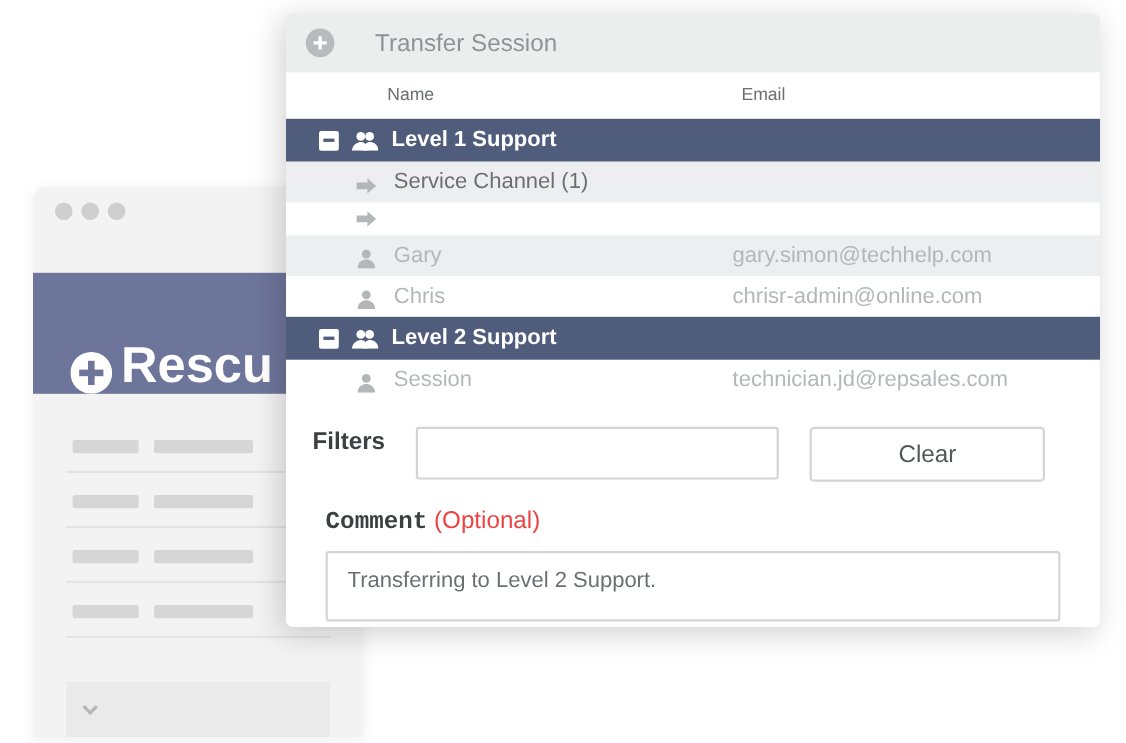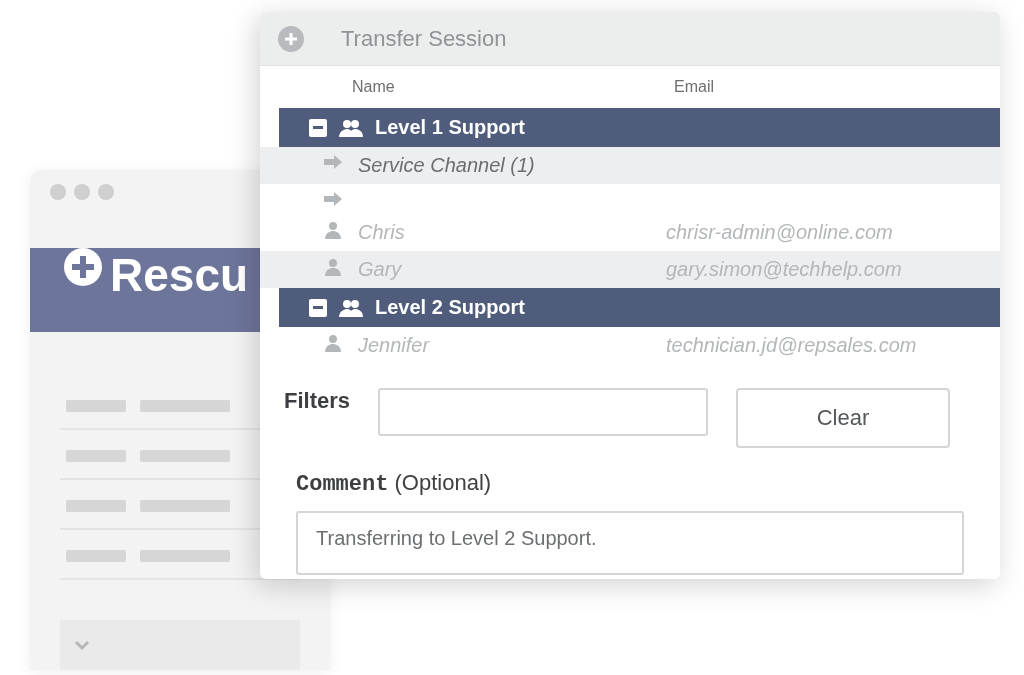--- a/index.html
+++ b/index.html
@@ -23,25 +23,25 @@
   .bg-dots {
     position: absolute; left: 20px; top: 14px;
     display: flex; gap: 8px;
   }
   .bg-dot {
     width: 16px; height: 16px; border-radius: 50%;
     background: #cfcfcf;
   }
   .bg-header {
     position: absolute; left: 0; top: 78px; right: 0;
-    height: 84px;
+    height: 110px;
     background: #6e759b;
     color: #fff;
     padding-left: 34px;
-    display: flex; align-items: flex-start;
+    display: flex; align-items: flex-end;
     font-size: 46px; font-weight: 600;
   }
   .bg-header svg { margin-right: 8px; flex: none; }
   .bg-lines { position: absolute; left: 30px; top: 210px; right: 30px; }
   .bg-line {
     border-bottom: 2px solid #e4e4e4;
     padding: 20px 6px 16px;
     display: flex; gap: 14px;
   }
   .bg-bar { height: 12px; background: #d6d6d6; border-radius: 2px; }
@@ -93,41 +93,39 @@
   .col-email { flex: 1; }
 
   .tree-list {}
   .group-row {
     display: flex; align-items: center;
     background: #4f5c7b;
     color: #fff;
     padding: 8px 30px;
     font-size: 20px; font-weight: 600;
     gap: 12px;
-    margin-left: 19px;
   }
   .collapse-box {
     width: 18px; height: 18px;
     background: #fff; border-radius: 2px;
     display:flex; align-items:center; justify-content:center;
   }
   .collapse-box::before {
     content:"";
     width: 10px; height: 3px;
     background: #4f5c7b;
   }
   .group-row svg { flex:none; }
 
   .child-row {
-    display: flex; align-items: flex-start;
+    display: flex; align-items: flex-end;
     padding: 7px 30px 7px 62px;
     font-size: 20px;
     gap: 14px;
     color: #6c6f72;
-    font-style: italic;
   }
   .child-row.shade { background: #eceeef; }
   .child-row.person-row .row-label,
   .child-row.person-row .row-email { color: #b4b7b9; }
   .row-icon { width: 22px; display:flex; justify-content:center; align-items:center; color:#b4b7b9; }
   .row-label { width: 294px; }
   .row-email { flex:1; text-align:left; color:#b4b7b9; font-size: 20px; }
 
   .filter-section {
     padding: 24px 24px 10px;
@@ -135,32 +133,32 @@
   }
   .filter-label { font-size: 22px; font-weight: 600; color: #3d3f42; }
   .filter-input {
     width: 330px; height: 48px;
     border: 2px solid #d4d5d6;
     border-radius: 3px;
     font-size: 18px; padding: 0 10px;
     background:#fff;
   }
   .clear-btn {
-    width: 214px; height: 60px;
+    width: 214px; height: 50px;
     border: 2px solid #d4d5d6;
     border-radius: 4px;
     background: #fff;
     font-size: 22px; color: #55585b;
     cursor: pointer;
   }
 
   .comment-section { padding: 12px 36px 0; }
   .comment-label { font-size: 22px; color: #3d3f42; }
   .comment-label strong { font-weight: 600; font-family: Liberation Mono, monospace; }
-  .comment-optional { font-weight: 400; color: #404040; }
+  .comment-optional { font-weight: 400; color: #ef4444; }
   .comment-box {
     margin-top: 14px;
     width: 100%; height: 64px;
     border: 2px solid #d4d5d6;
     border-radius: 3px;
     padding: 14px 18px;
     font-size: 20px; color: #6c6f72;
     resize: none;
     font-family: inherit;
   }
@@ -246,59 +244,59 @@
       <span class="row-email"></span>
     </div>
     <div class="child-row">
       <span class="row-icon">
         <svg width="18" height="16" viewBox="0 0 18 16" fill="#b4b7b9">
             <path d="M0 5 H10 V1 L18 8 L10 15 V11 H0 Z"></path>
           </svg>
       </span>
       <span class="row-email"></span>
     </div>
-    <div class="child-row person-row">
+    <div class="child-row shade person-row">
       <span class="row-icon">
         <svg width="16" height="18" viewBox="0 0 16 18" fill="#b4b7b9">
             <circle cx="8" cy="5" r="4"></circle>
             <path d="M0 18 C0 12 5 10 8 10 C11 10 16 12 16 18 Z"></path>
           </svg>
       </span>
-      <span class="row-label">Chris</span>
-      <span class="row-email">chrisr-admin@online.com</span>
-    </div>
-    <div class="child-row shade person-row">
+      <span class="row-label">Gary</span>
+      <span class="row-email">gary.simon@techhelp.com</span>
+    </div>
+    <div class="child-row person-row">
       <span class="row-icon">
         <svg width="16" height="18" viewBox="0 0 16 18" fill="#b4b7b9">
             <circle cx="8" cy="5" r="4"></circle>
             <path d="M0 18 C0 12 5 10 8 10 C11 10 16 12 16 18 Z"></path>
           </svg>
       </span>
-      <span class="row-label">Gary</span>
-      <span class="row-email">gary.simon@techhelp.com</span>
+      <span class="row-label">Chris</span>
+      <span class="row-email">chrisr-admin@online.com</span>
     </div>
 
     <div class="group-row">
       <div class="collapse-box"></div>
       <svg width="24" height="18" viewBox="0 0 24 18" fill="#fff">
         <circle cx="8" cy="5" r="4"></circle>
           <circle cx="16" cy="5" r="4"></circle>
         <path d="M0 18 C0 12 6 10 8 10 C10 10 14 11 14 18 Z"></path>
         <path d="M10 18 C10 12 14 10 16 10 C18 10 24 11 24 18 Z"></path>
       </svg>
       <span>Level 2 Support</span>
     </div>
     <div class="child-row person-row">
       <span class="row-icon">
         <svg width="16" height="18" viewBox="0 0 16 18" fill="#b4b7b9">
             <circle cx="8" cy="5" r="4"></circle>
             <path d="M0 18 C0 12 5 10 8 10 C11 10 16 12 16 18 Z"></path>
           </svg>
       </span>
-      <span class="row-label">Jennifer</span>
+      <span class="row-label">Session</span>
       <span class="row-email">technician.jd@repsales.com</span>
     </div>
 
   </div>
 
   <div class="filter-section">
     <span class="filter-label">Filters</span>
     <input class="filter-input" style="">
     <button class="clear-btn">Clear</button>
   </div>

